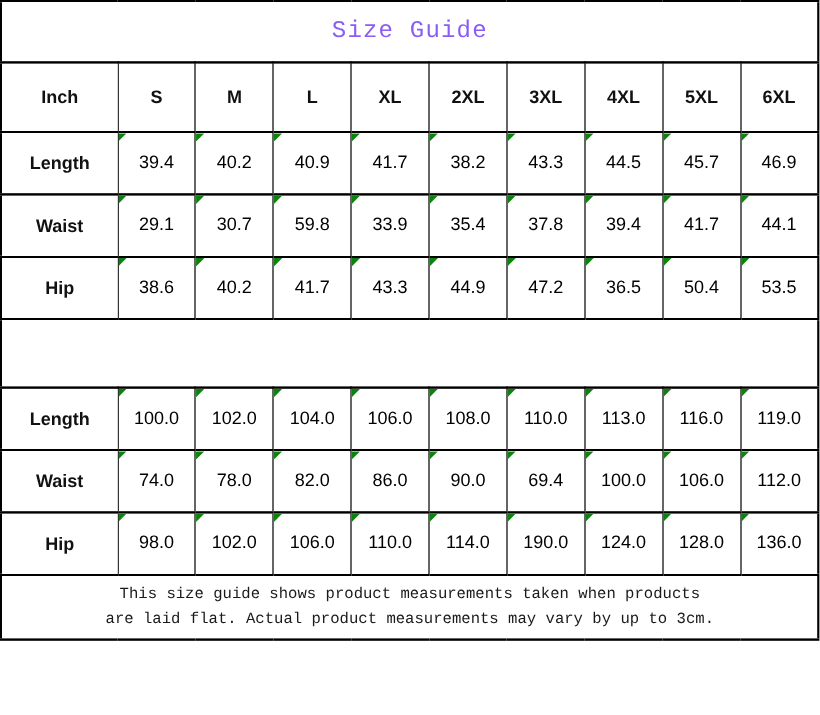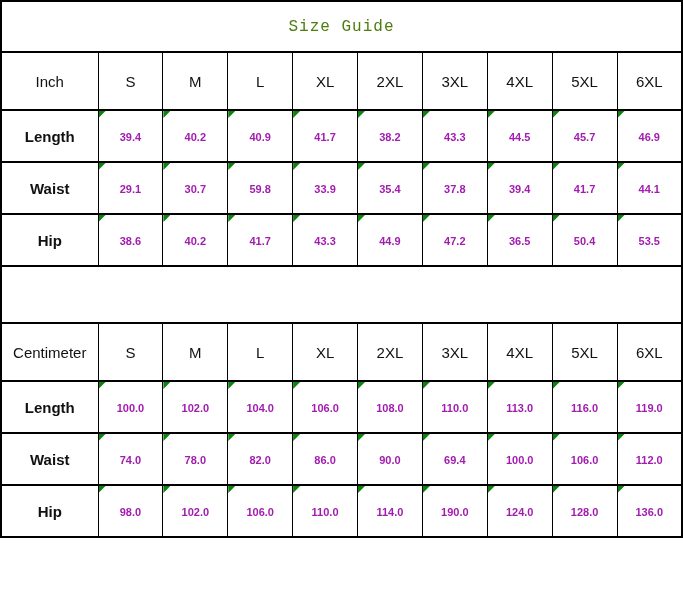--- a/index.html
+++ b/index.html
@@ -2,25 +2,25 @@
 <html><head>
 <meta charset="utf-8">
 <style>
   html,body{margin:0;padding:0;background:#ffffff;}
   body{width:683px;height:596px;font-family:"Liberation Sans",sans-serif;color:#000;}
   table{width:683px;border-collapse:collapse;table-layout:fixed;border:2px solid #000;}
   col.labelcol{width:97px;}
   td,th{border:1px solid #000;border-top-width:2px;border-bottom-width:2px;
         text-align:center;vertical-align:middle;padding:0;position:relative;background:#fff;}
   .title-row td{height:49px;font-family:"Liberation Mono","DejaVu Sans Mono",monospace;
-        font-size:16px;font-weight:500;letter-spacing:1px;color:#4d7c0f;}
-  .head-row th{height:56px;font-size:15px;font-weight:400;color:#111;}
+        font-size:20px;font-weight:500;letter-spacing:1px;color:#8b5cf6;}
+  .head-row th{height:56px;font-size:15px;font-weight:700;color:#111;}
   .data-row th{font-size:15px;font-weight:700;color:#111;}
   .data-row th,.data-row td{height:50px;}
-  .data-row td span{font-size:11px;font-weight:700;color:#a21caf;}
+  .data-row td span{font-size:15px;font-weight:400;color:#000000;}
   .tri{position:absolute;top:0;left:0;width:7px;height:7px;background:#0e820e;
         clip-path:polygon(0 0,100% 0,0 100%);display:block;}
   .spacer-row td{height:55px;}
   .footer-row td{height:52px;font-family:"Liberation Mono","DejaVu Sans Mono",monospace;
         font-size:13px;color:#1a1a1a;line-height:1.6;}
 </style>
 </head>
 <body>
 
 <table>
@@ -91,32 +91,20 @@
     <td><i class="tri"></i><span>47.2</span></td>
     <td><i class="tri"></i><span>36.5</span></td>
     <td><i class="tri"></i><span>50.4</span></td>
     <td><i class="tri"></i><span>53.5</span></td>
   </tr>
 
   <tr class="spacer-row">
     <td colspan="10"></td>
   </tr>
 
-  <tr class="head-row">
-    <th>Centimeter</th>
-    <th>S</th>
-    <th>M</th>
-    <th>L</th>
-    <th>XL</th>
-    <th>2XL</th>
-    <th>3XL</th>
-    <th>4XL</th>
-    <th>5XL</th>
-    <th>6XL</th>
-  </tr>
 
   <tr class="data-row">
     <th>Length</th>
     <td><i class="tri"></i><span>100.0</span></td>
     <td><i class="tri"></i><span>102.0</span></td>
     <td><i class="tri"></i><span>104.0</span></td>
     <td><i class="tri"></i><span>106.0</span></td>
     <td><i class="tri"></i><span>108.0</span></td>
     <td><i class="tri"></i><span>110.0</span></td>
     <td><i class="tri"></i><span>113.0</span></td>
@@ -143,14 +131,20 @@
     <td><i class="tri"></i><span>102.0</span></td>
     <td><i class="tri"></i><span>106.0</span></td>
     <td><i class="tri"></i><span>110.0</span></td>
     <td><i class="tri"></i><span>114.0</span></td>
     <td><i class="tri"></i><span>190.0</span></td>
     <td><i class="tri"></i><span>124.0</span></td>
     <td><i class="tri"></i><span>128.0</span></td>
     <td><i class="tri"></i><span>136.0</span></td>
   </tr>
 
+  <tr class="footer-row">
+    <td colspan="10">
+      <div>This size guide shows product measurements taken when products</div>
+      <div>are laid flat. Actual product measurements may vary by up to 3cm.</div>
+    </td>
+  </tr>
 </tbody>
   </table>
 
 </body></html>

